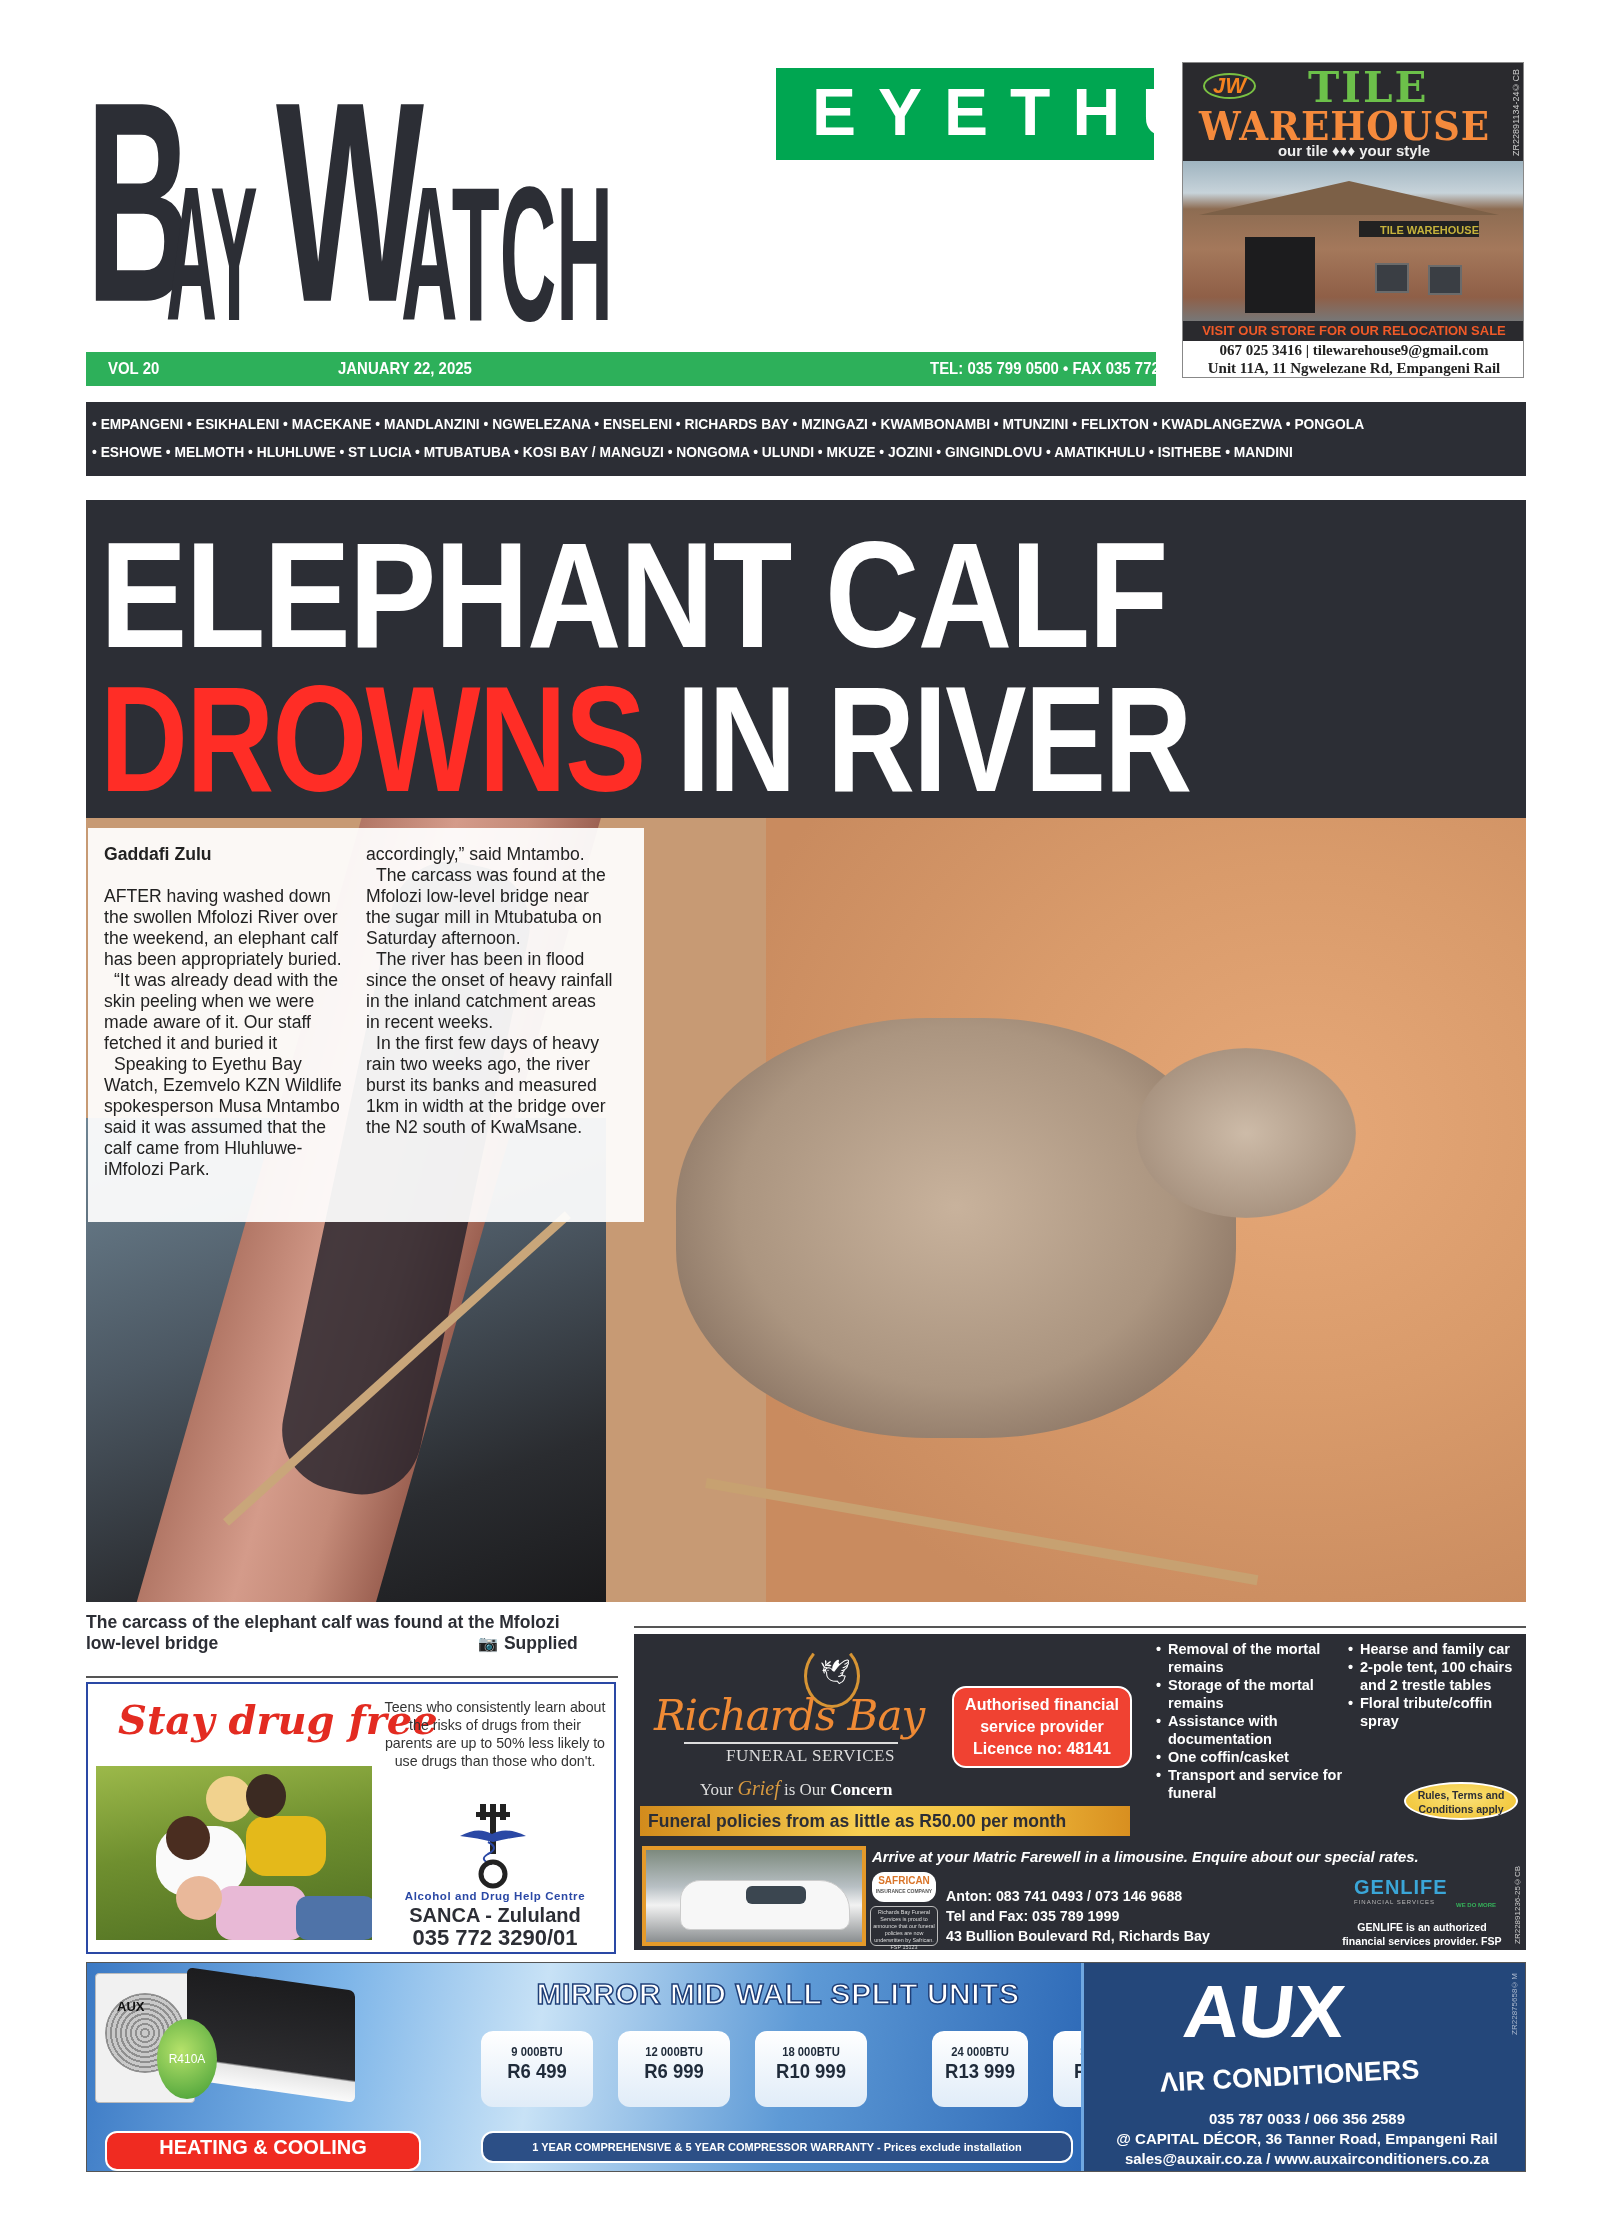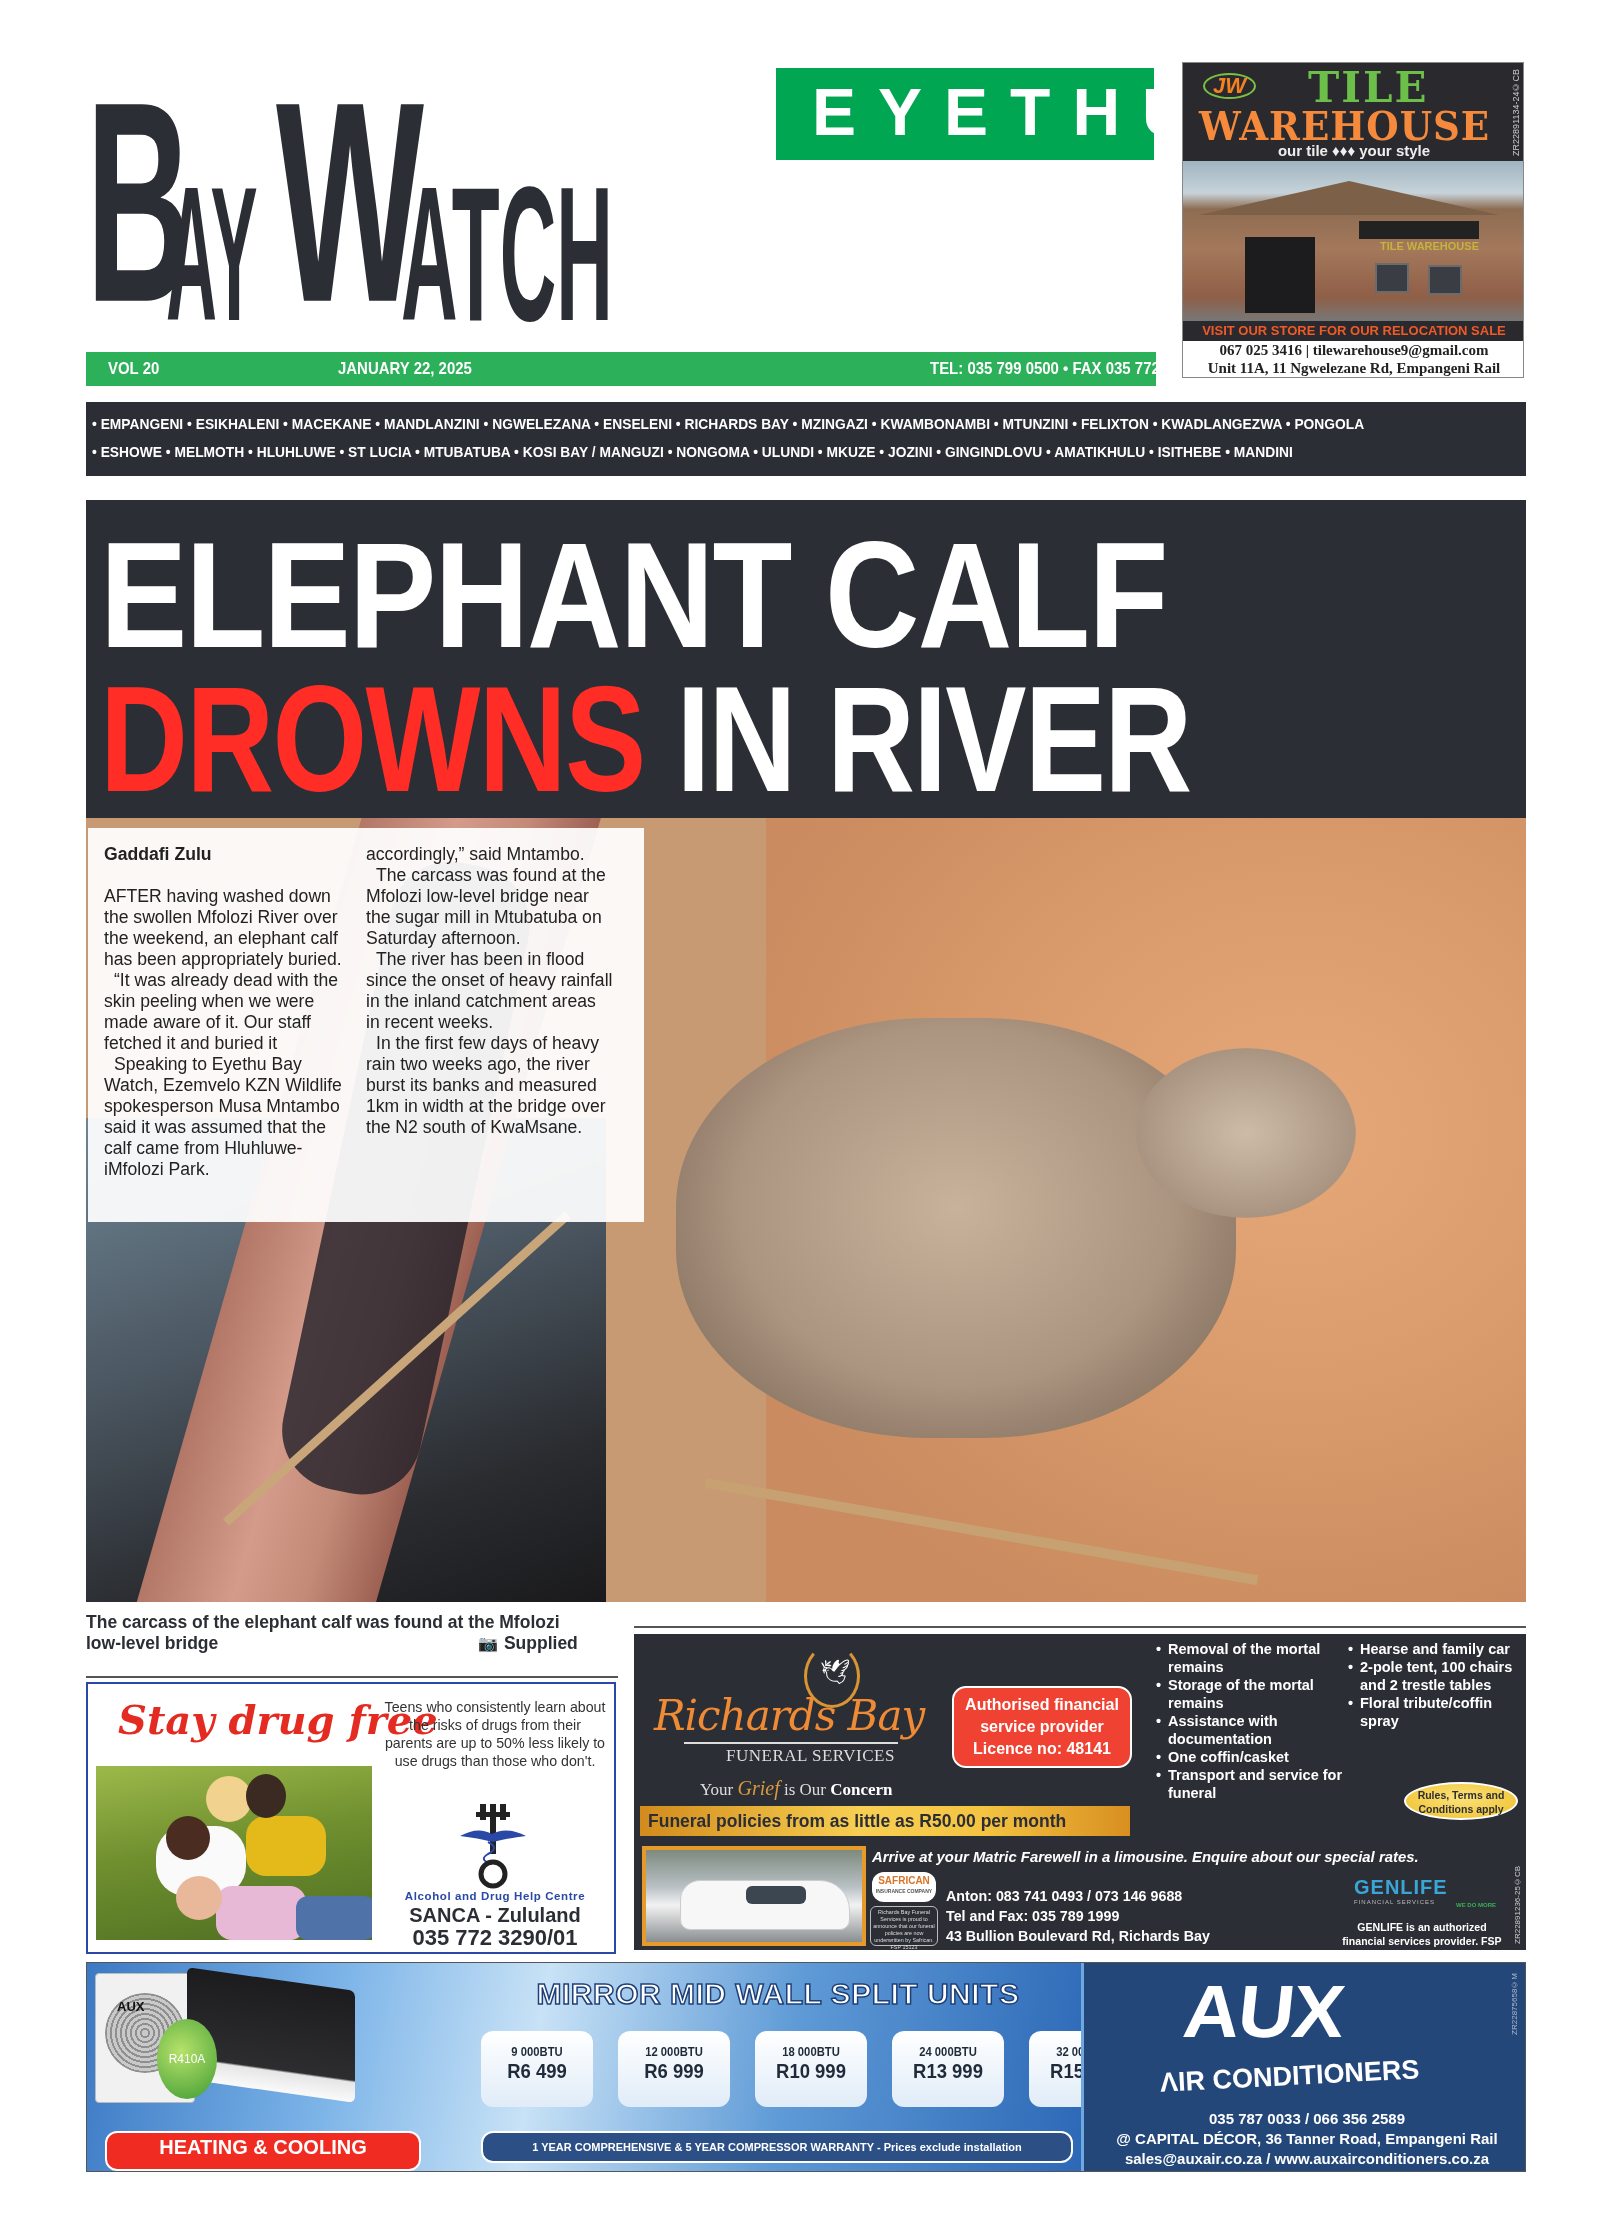--- a/index.html
+++ b/index.html
@@ -25,21 +25,21 @@
   .tile-ad { position: absolute; left: 1182px; top: 62px; width: 342px; height: 316px; border: 1px solid #888; background: #fff; overflow: hidden; }
   .tile-top { position: absolute; left: 0; top: 0; width: 342px; height: 98px; background: #2a2a2e; }
   .tile-jw { position: absolute; left: 20px; top: 10px; color: #f5821f; font-size: 22px; font-weight: 700; font-style: italic; border: 2px solid #7ac143; border-radius: 50%; padding: 0 8px; line-height: 22px; }
   .tile-tile { position: absolute; left: 125px; top: 4px; color: #6cc04a; font-size: 42px; font-weight: 700; letter-spacing: 2px; line-height: 42px; font-family: "DejaVu Serif", serif; }
   .tile-warehouse { position: absolute; left: 16px; top: 42px; color: #f58a3c; font-size: 40px; font-weight: 700; line-height: 42px; font-family: "DejaVu Serif", serif; transform: scaleX(0.93); transform-origin: left top; letter-spacing: 1px; }
   .tile-slogan { position: absolute; left: 0; width: 342px; top: 80px; text-align: center; color: #eee; font-size: 15px; font-weight: 700; line-height: 16px; }
   .tile-code { position: absolute; right: 4px; top: 6px; color: #ccc; font-size: 9px; writing-mode: vertical-rl; transform: rotate(180deg); }
   .tile-photo { position: absolute; left: 0; top: 98px; width: 342px; height: 160px; background: linear-gradient(180deg, #9fb4c0 0%, #c7d3da 20%, #8d6c52 30%, #a4785b 55%, #8f5f47 85%, #777 100%); overflow: hidden; }
   .tile-roof { position: absolute; left: 16px; top: 20px; width: 300px; height: 0; border-left: 150px solid transparent; border-right: 150px solid transparent; border-bottom: 34px solid #7c6047; }
   .tile-door { position: absolute; left: 62px; top: 76px; width: 70px; height: 76px; background: #1c1c1e; }
-  .tile-sign { position: absolute; left: 176px; top: 60px; width: 120px; height: 16px; background: #222; color: #c6b33c; font-size: 11px; font-weight: 700; text-align: right; line-height: 14px; padding-top: 18px; }
+  .tile-sign { position: absolute; left: 176px; top: 60px; width: 120px; height: 16px; background: #222; color: #c6b33c; font-size: 11px; font-weight: 700; text-align: right; line-height: 14px; padding-top: 2px; }
   .tile-win1 { position: absolute; left: 192px; top: 102px; width: 34px; height: 30px; background: #3a3e44; border: 2px solid #6b6b6b; }
   .tile-win2 { position: absolute; left: 245px; top: 104px; width: 34px; height: 30px; background: #3a3e44; border: 2px solid #6b6b6b; }
   .tile-visit { position: absolute; left: 0; top: 258px; width: 342px; height: 20px; background: #2a2a2e; color: #f05a28; font-size: 13px; font-weight: 700; text-align: center; line-height: 20px; }
   .tile-contact { position: absolute; left: 0; top: 278px; width: 342px; text-align: center; font-family: "Liberation Serif", serif; font-weight: 700; font-size: 15px; line-height: 18px; color: #222; }
 
   
   .towns { position: absolute; left: 86px; top: 402px; width: 1440px; height: 74px; background: #2c2e35; color: #fff; font-weight: 700; font-size: 15.5px; padding: 8px 0 0 6px; }
   .towns div { line-height: 28px; white-space: nowrap; transform: scaleX(0.89); transform-origin: left center; }
 
   
@@ -320,21 +320,21 @@
             <div class="aux-rand">R6 499</div>
           </div>
         <div class="aux-price" style="width:112px;">
             <div class="aux-btu">12 000BTU</div>
             <div class="aux-rand">R6 999</div>
           </div>
         <div class="aux-price" style="width:112px;">
             <div class="aux-btu">18 000BTU</div>
             <div class="aux-rand">R10 999</div>
           </div>
-        <div class="aux-price" style="width:112px;">
+        <div class="aux-price" style="width:96px;margin-left:40px;">
             <div class="aux-btu">24 000BTU</div>
             <div class="aux-rand">R13 999</div>
           </div>
         <div class="aux-price" style="width:112px;">
             <div class="aux-btu">32 000BTU</div>
             <div class="aux-rand">R15 999</div>
           </div>
       </div>
       <div class="aux-warranty" style="left:6px;width:592px;font-size:11px;">1 YEAR COMPREHENSIVE &amp; 5 YEAR COMPRESSOR WARRANTY -  Prices exclude installation</div>
     </div>

